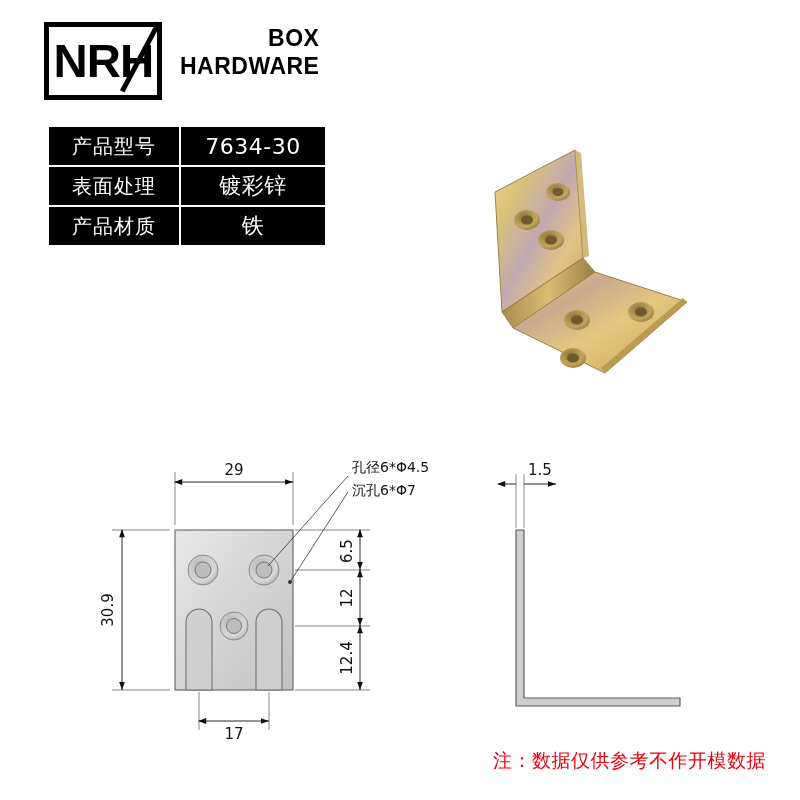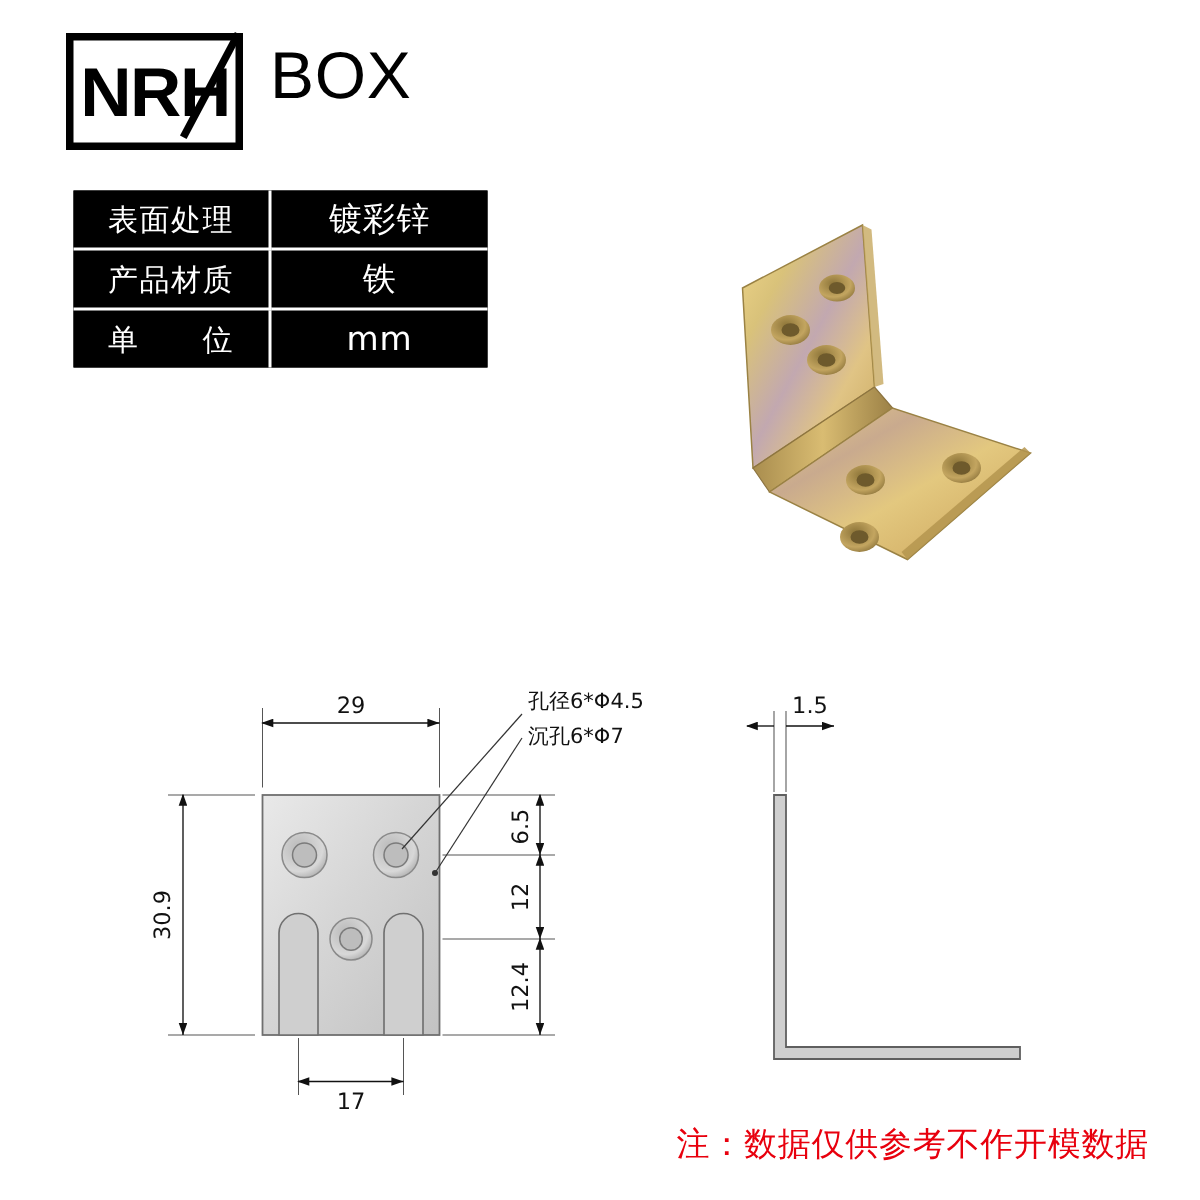--- a/index.html
+++ b/index.html
@@ -47,22 +47,22 @@
     width: 5px;
     height: 78px;
     background: #000;
     transform: rotate(28deg);
     right: 14px;
     top: -9px;
   }
   #logo-words {
     margin-left: 18px;
     margin-top: 2px;
-    font-weight: normal;
-    font-size: 44px;
+    font-weight: bold;
+    font-size: 23px;
     line-height: 1.22;
     letter-spacing: 0.5px;
     text-align: right;
   }
 
   
   #spec-table {
     position: absolute;
     left: 49px;
     top: 127px;
@@ -111,21 +111,21 @@
     width: 800px;
     height: 330px;
   }
 
   
   #note {
     position: absolute;
     right: 34px;
     top: 748px;
     color: #e8000d;
-    font-size: 22px;
+    font-size: 19px;
     font-family: "DejaVu Sans", "Liberation Sans", sans-serif;
     letter-spacing: 0.5px;
     white-space: nowrap;
   }
 
   .dim-text {
     font-family: "DejaVu Sans", "Liberation Sans", sans-serif;
     font-size: 15px;
     fill: #111;
   }
@@ -138,36 +138,37 @@
 </head>
 <body>
 
 <div id="logo-block">
   <div id="logo-mark">
     <span class="nrh-text">NRH</span>
     <span class="slash"></span>
   </div>
   <div id="logo-words">
     <div>BOX</div>
+    <div>HARDWARE</div>
   </div>
 </div>
 
 <table id="spec-table">
   <tbody>
+      <tr>
+    <td class="label">产品型号</td>
+    <td class="value">7634-30</td>
+  </tr>
   <tr>
     <td class="label">表面处理</td>
     <td class="value">镀彩锌</td>
   </tr>
   <tr>
     <td class="label">产品材质</td>
     <td class="value">铁</td>
-  </tr>
-  <tr>
-    <td class="label">单　　位</td>
-    <td class="value">mm</td>
   </tr>
 </tbody>
   </table>
 
 <svg id="product-photo" viewBox="0 0 300 280">
   <defs>
     <linearGradient id="brassTop" x1="0" y1="0" x2="1" y2="1">
       <stop offset="0%" stop-color="#f0d68a"></stop>
       <stop offset="25%" stop-color="#d9c27a"></stop>
       <stop offset="50%" stop-color="#c2a8b0"></stop>

